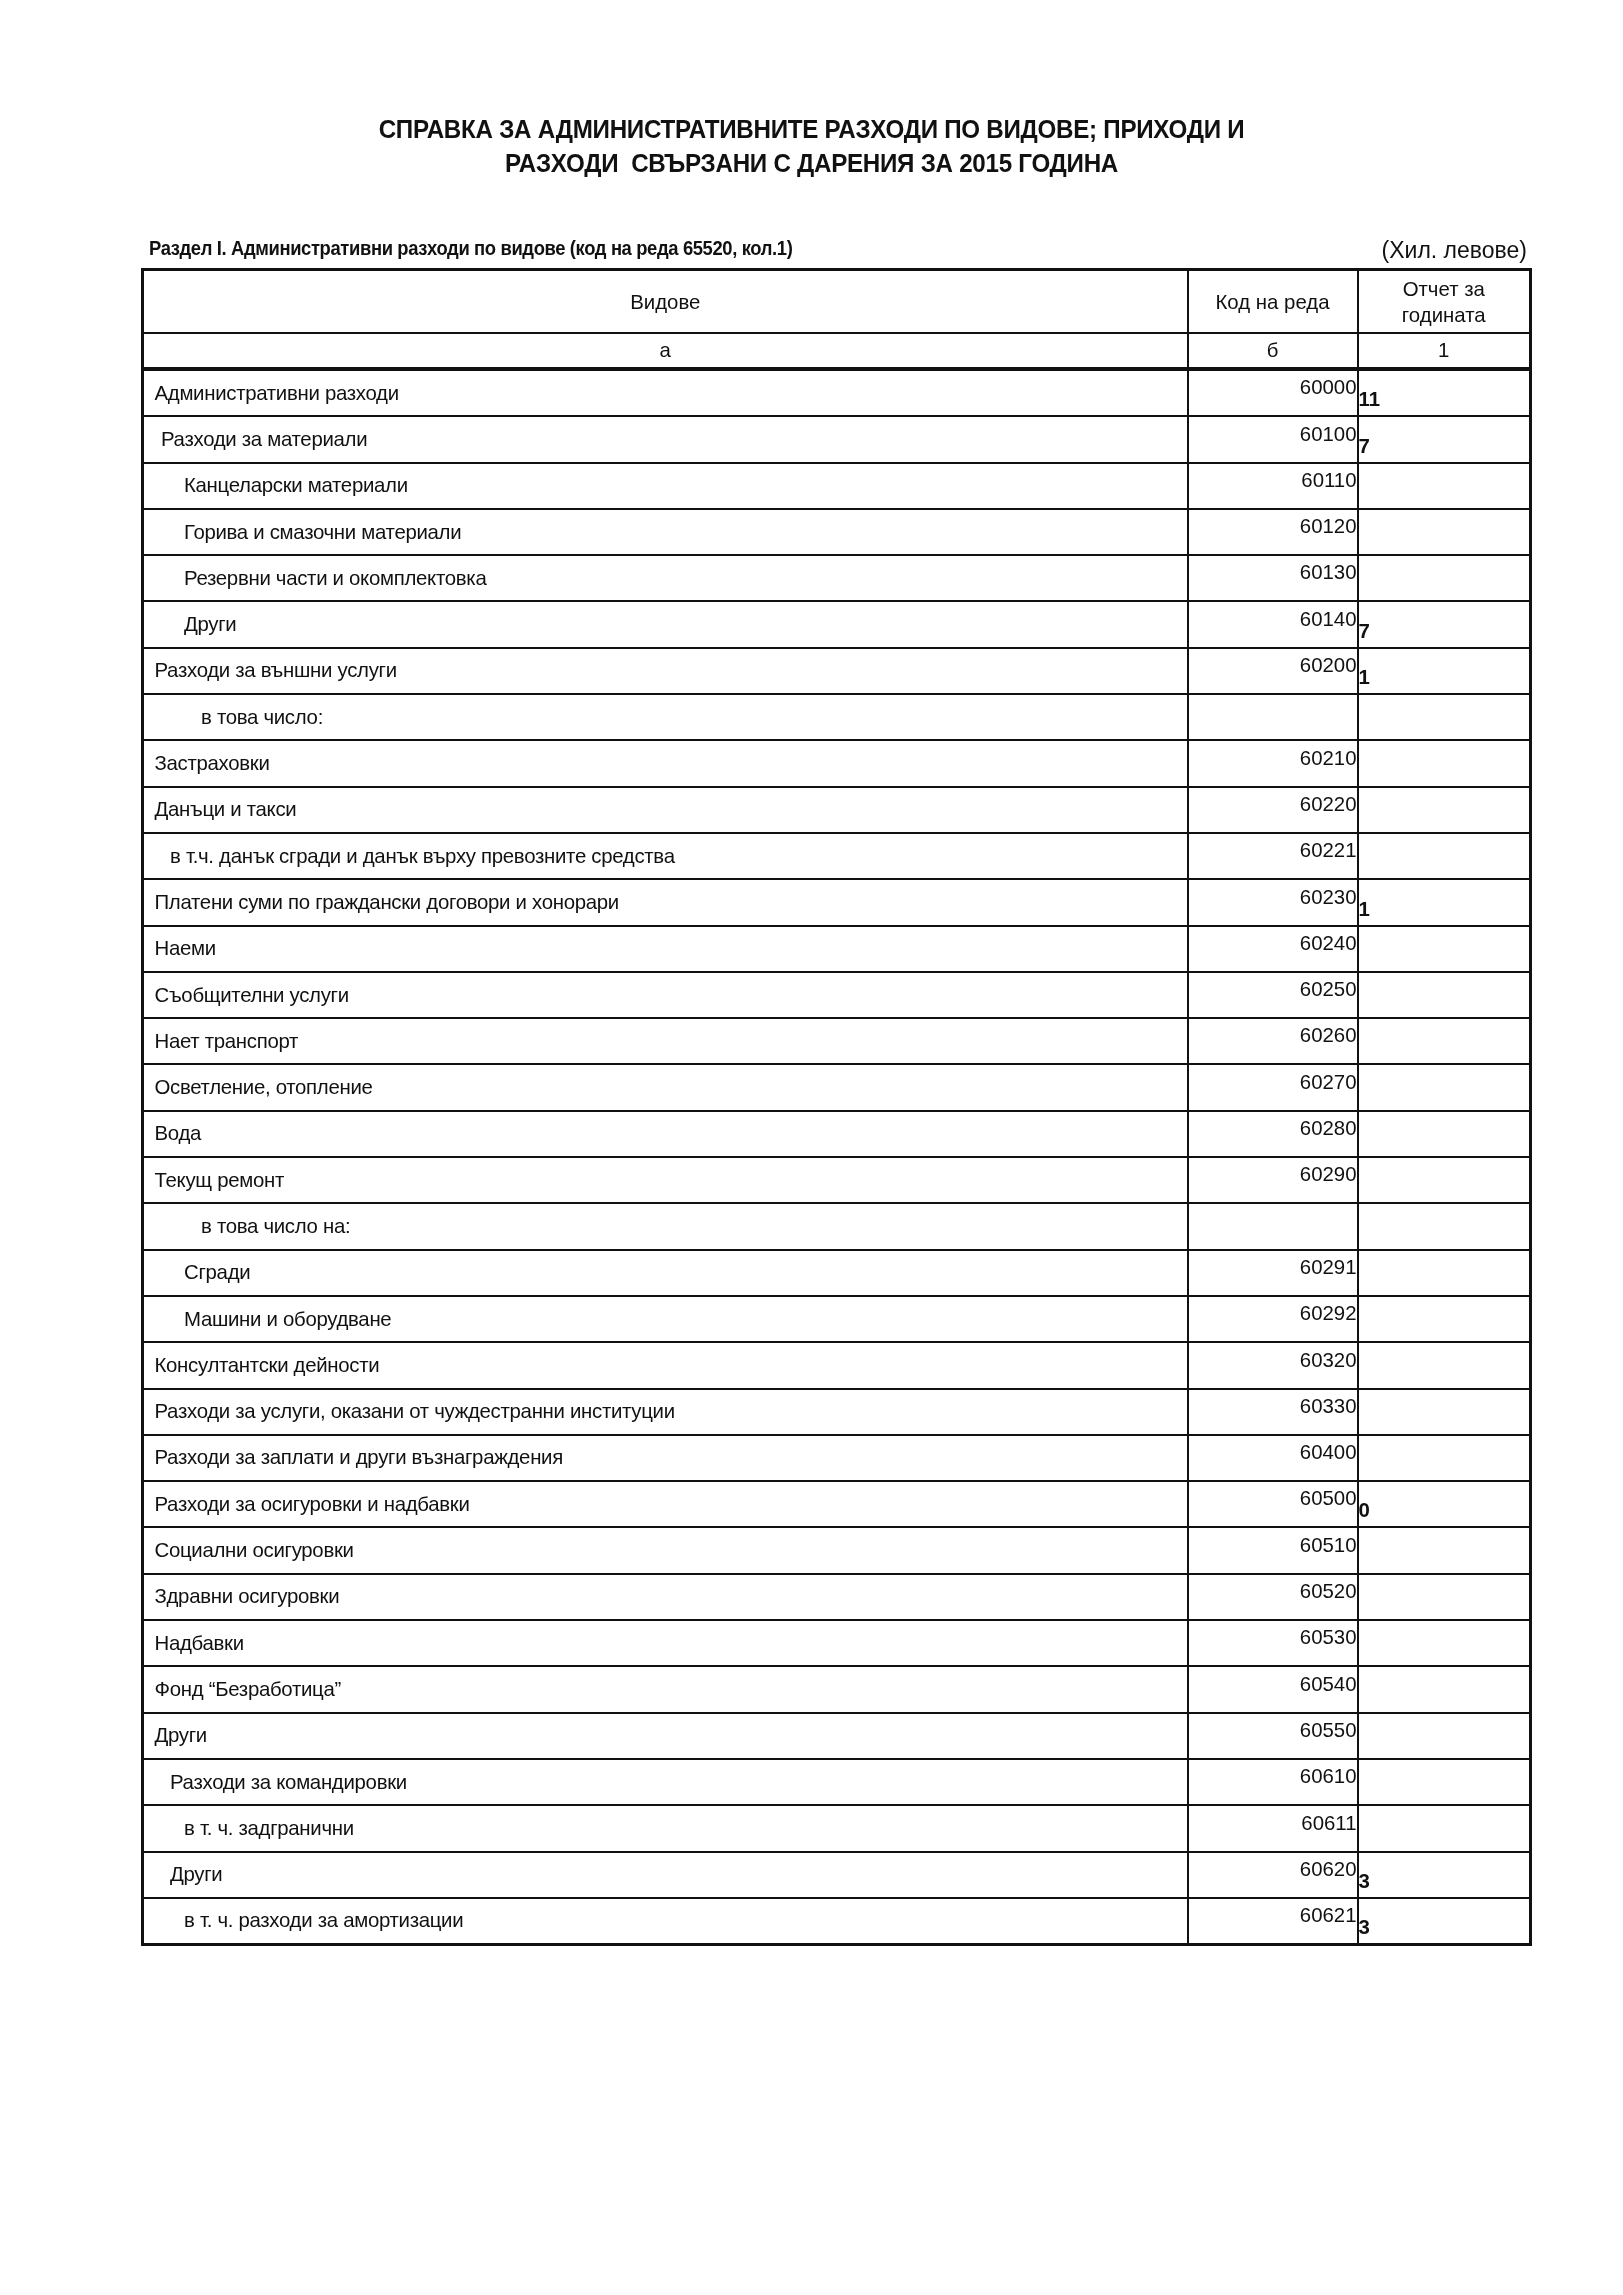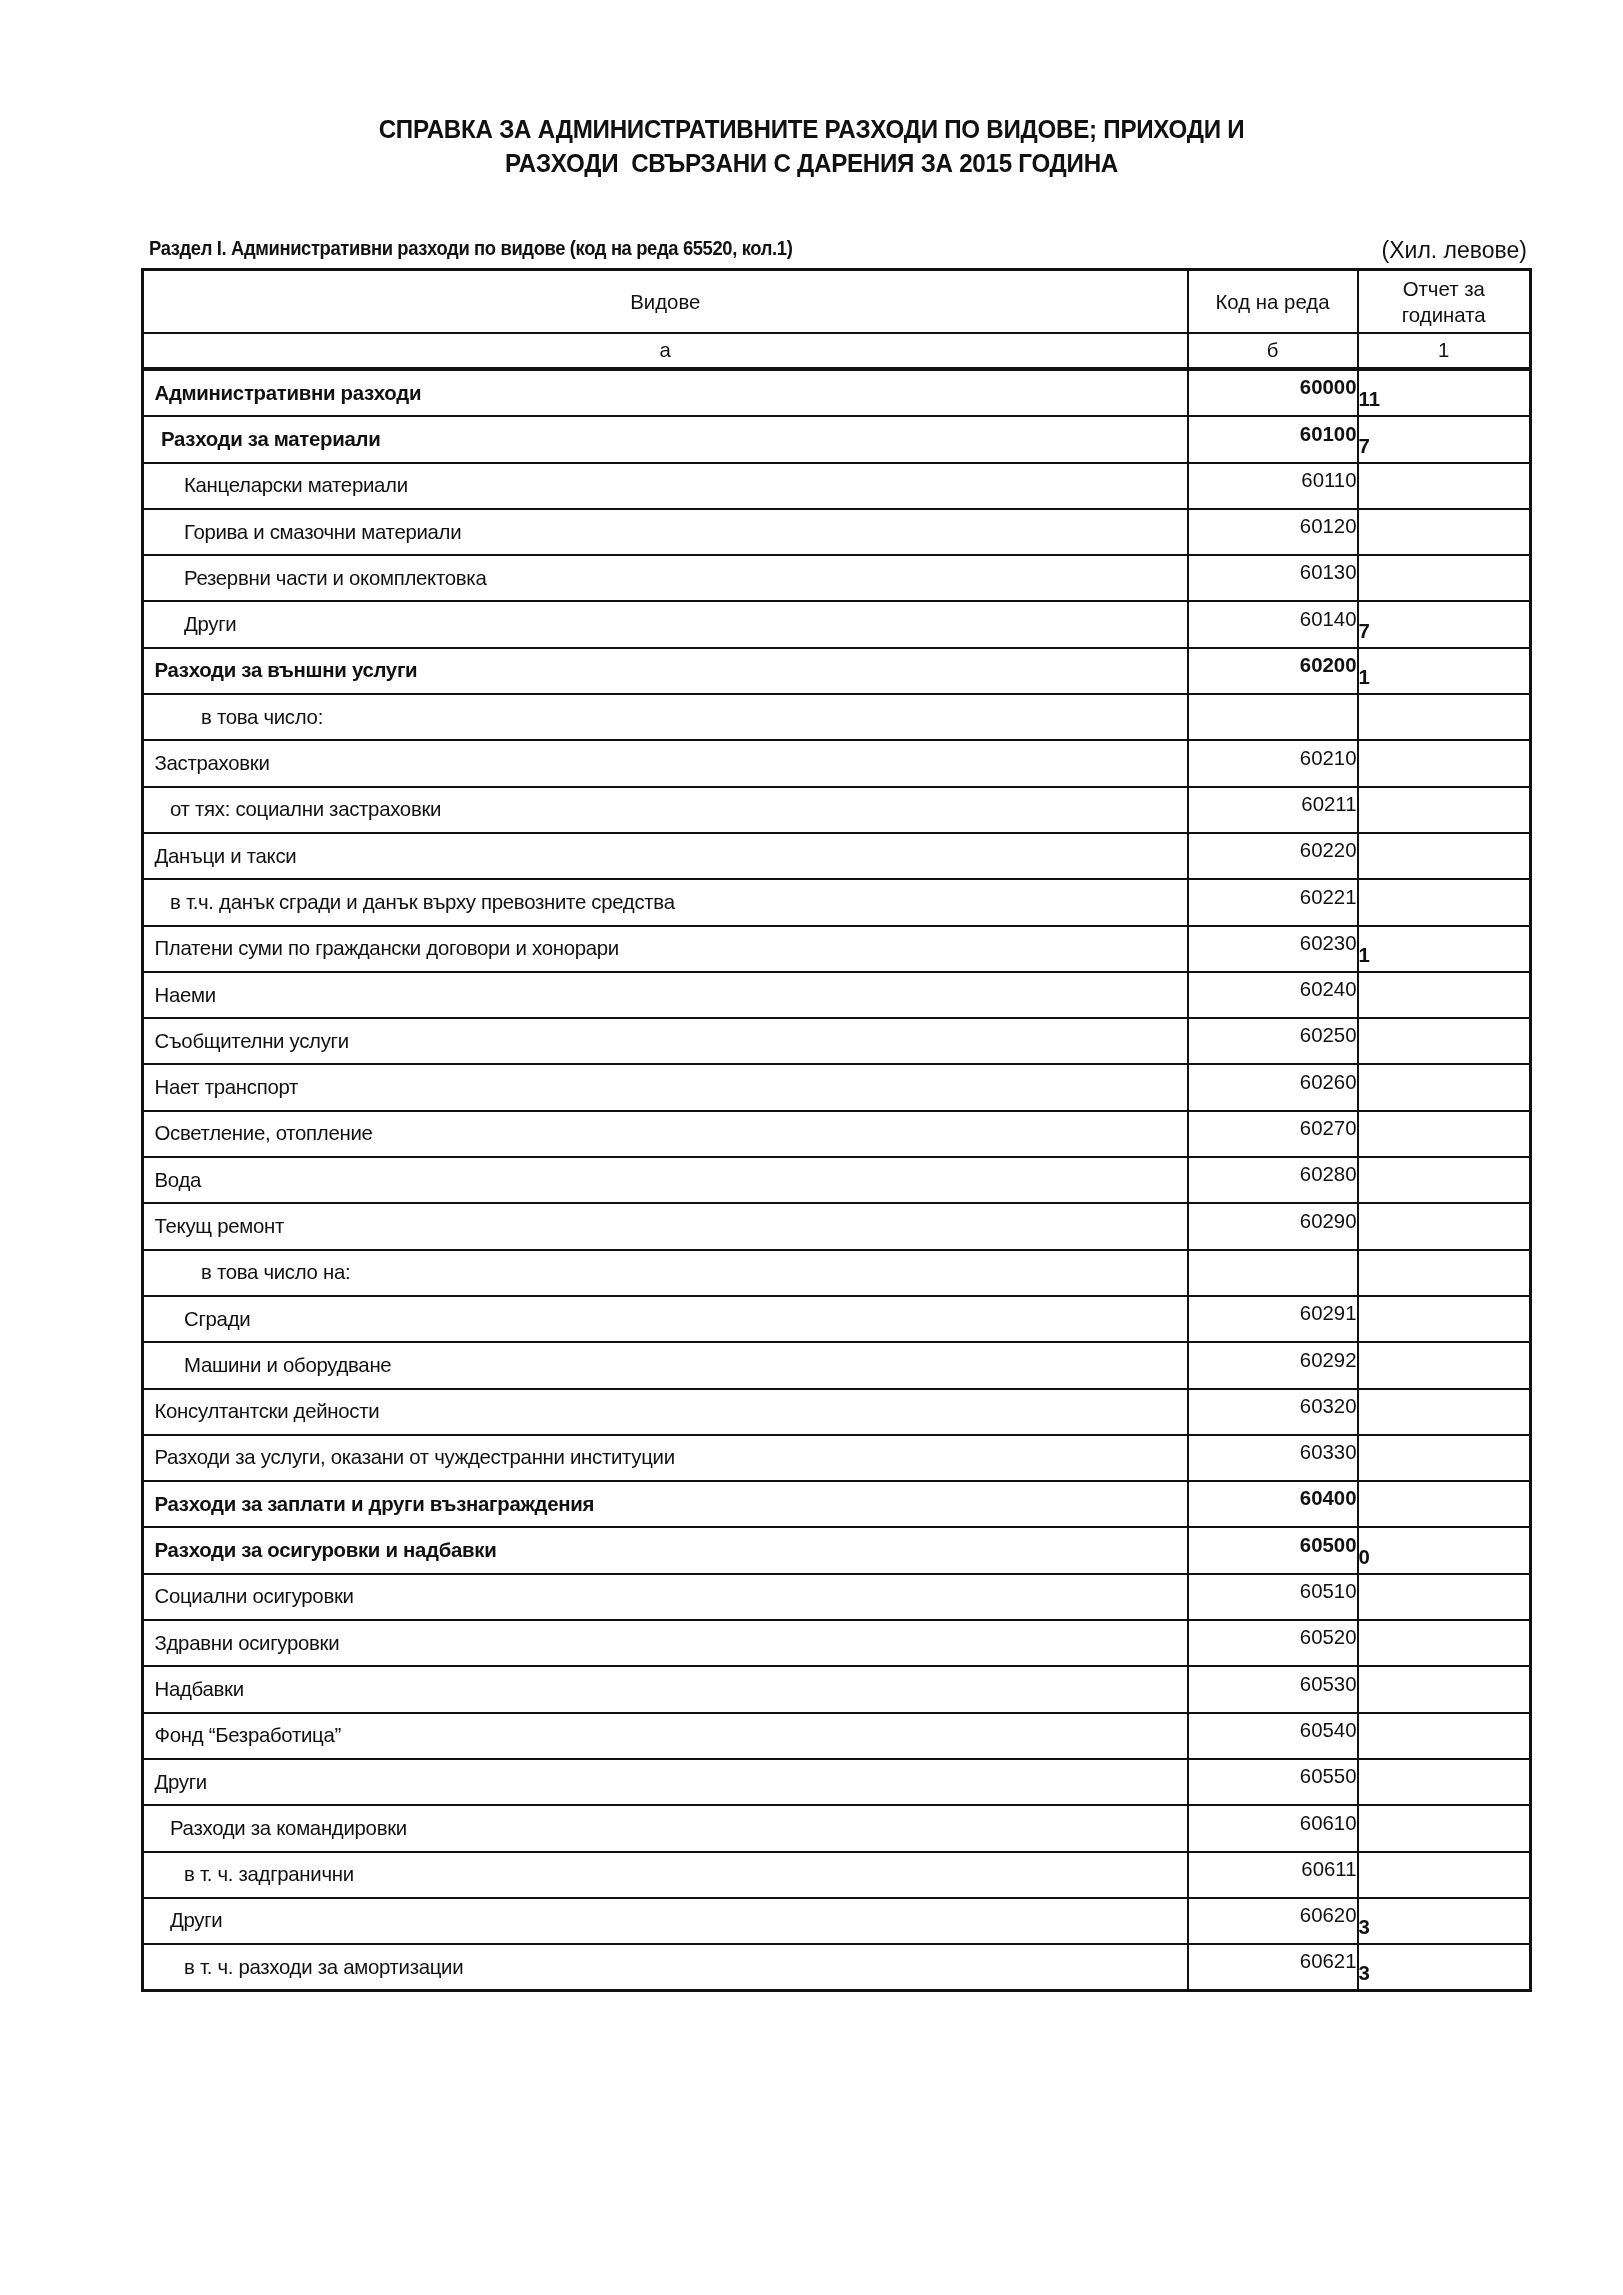--- a/index.html
+++ b/index.html
@@ -98,21 +98,21 @@
     padding-top: 5.3px !important;
   }
   td.val {
     text-align: left;
     padding-right: 8px !important;
     font-weight: bold;
     font-size: 22.4px;
     vertical-align: bottom;
     padding-bottom: 4px !important;
   }
-  tr.bold td.name, tr.bold td.code { font-weight: bold; }
+  tr.bold td.name, tr.bold td.code { font-weight: normal; }
 </style>
 </head>
 <body>
 
 <div class="doc-title">
   <div>СПРАВКА ЗА АДМИНИСТРАТИВНИТЕ РАЗХОДИ ПО ВИДОВЕ; ПРИХОДИ И</div>
   <div>РАЗХОДИ  СВЪРЗАНИ С ДАРЕНИЯ ЗА 2015 ГОДИНА</div>
 </div>
 
 <div class="section-heading">Раздел I. Административни разходи по видове (код на реда 65520, кол.1)</div>
@@ -179,25 +179,20 @@
         <td class="name i3">в това число:</td>
         <td class="code"></td>
         <td class="val"></td>
       </tr>
       <tr class="row">
         <td class="name">Застраховки</td>
         <td class="code">60210</td>
         <td class="val"></td>
       </tr>
       <tr class="row">
-        <td class="name i1">от тях: социални застраховки</td>
-        <td class="code">60211</td>
-        <td class="val"></td>
-      </tr>
-      <tr class="row">
         <td class="name">Данъци и такси</td>
         <td class="code">60220</td>
         <td class="val"></td>
       </tr>
       <tr class="row">
         <td class="name i1">в т.ч. данък сгради и данък върху превозните средства</td>
         <td class="code">60221</td>
         <td class="val"></td>
       </tr>
       <tr class="row">

